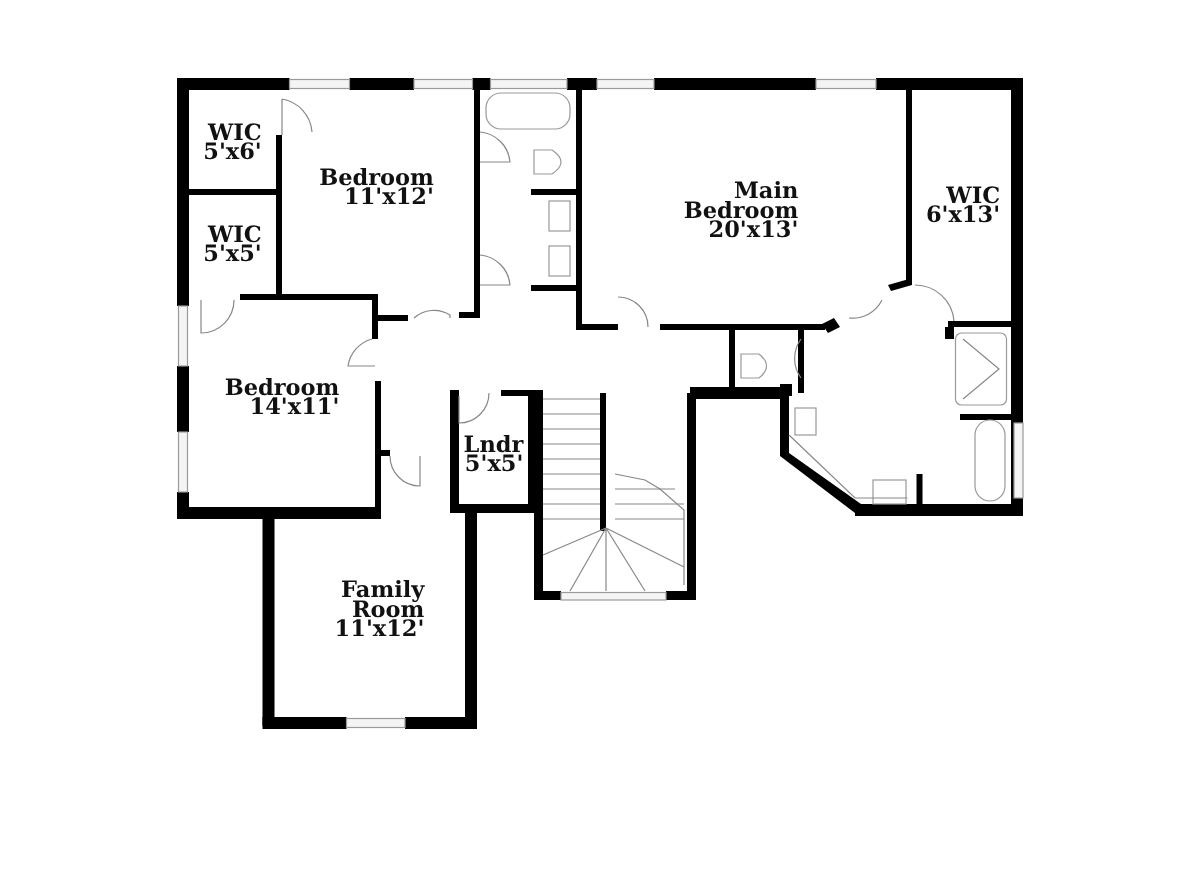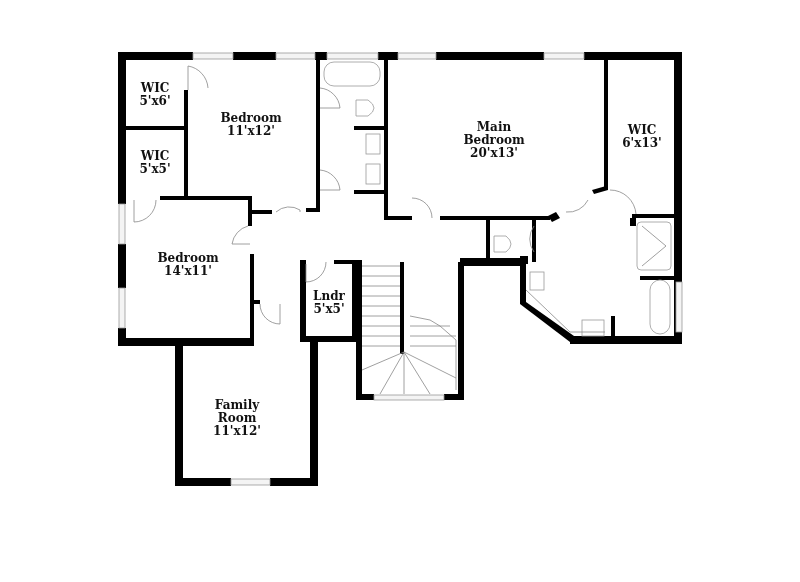--- a/index.html
+++ b/index.html
@@ -2,21 +2,21 @@
 <html><head>
 <meta charset="utf-8">
 <style>
   html, body { margin:0; padding:0; background:#ffffff; }
   body { width:800px; height:582px; position:relative; overflow:hidden; font-family:"DejaVu Serif", serif; }
   #plan { position:absolute; left:0; top:0; width:800px; height:582px; }
   .wall { fill:#000; }
   .thin { fill:none; stroke:#888; stroke-width:0.8; }
   .win { fill:#f4f4f4; stroke:#9a9a9a; stroke-width:0.8; }
   .fix { fill:#fff; stroke:#999; stroke-width:0.8; }
-  .label { position:absolute; text-align:center; font-family:"DejaVu Serif", serif; font-weight:bold; font-size:12px; line-height:13px; color:#111; transform:translateX(-50%); white-space:nowrap; }
+  .label { position:absolute; text-align:right; font-family:"DejaVu Serif", serif; font-weight:bold; font-size:15px; line-height:13px; color:#111; transform:translateX(-50%); white-space:nowrap; }
   .disclaimer { position:absolute; left:0; width:800px; top:527px; text-align:center; font-family:"Liberation Serif", serif; font-size:12.5px; line-height:16px; color:#222; }
 </style>
 </head>
 <body>
 
 <svg id="plan" viewBox="0 0 800 582" xmlns="http://www.w3.org/2000/svg">
 
   <g>
 
     <rect class="wall" x="118" y="52" width="75" height="8"></rect>
@@ -158,20 +158,20 @@
   <div>6'x13'</div>
 </div>
 <div class="label" style="left:188px;top:252px;">
   <div>Bedroom</div>
   <div>14'x11'</div>
 </div>
 <div class="label" style="left:329px;top:290px;">
   <div>Lndr</div>
   <div>5'x5'</div>
 </div>
-<div class="label" style="left:237px;top:387px;margin-top:12px;">
+<div class="label" style="left:253px;top:387px;">
   <div>Family</div>
   <div>Room</div>
   <div>11'x12'</div>
 </div>
 
 <div class="disclaimer">
 </div>
 
 </body></html>

